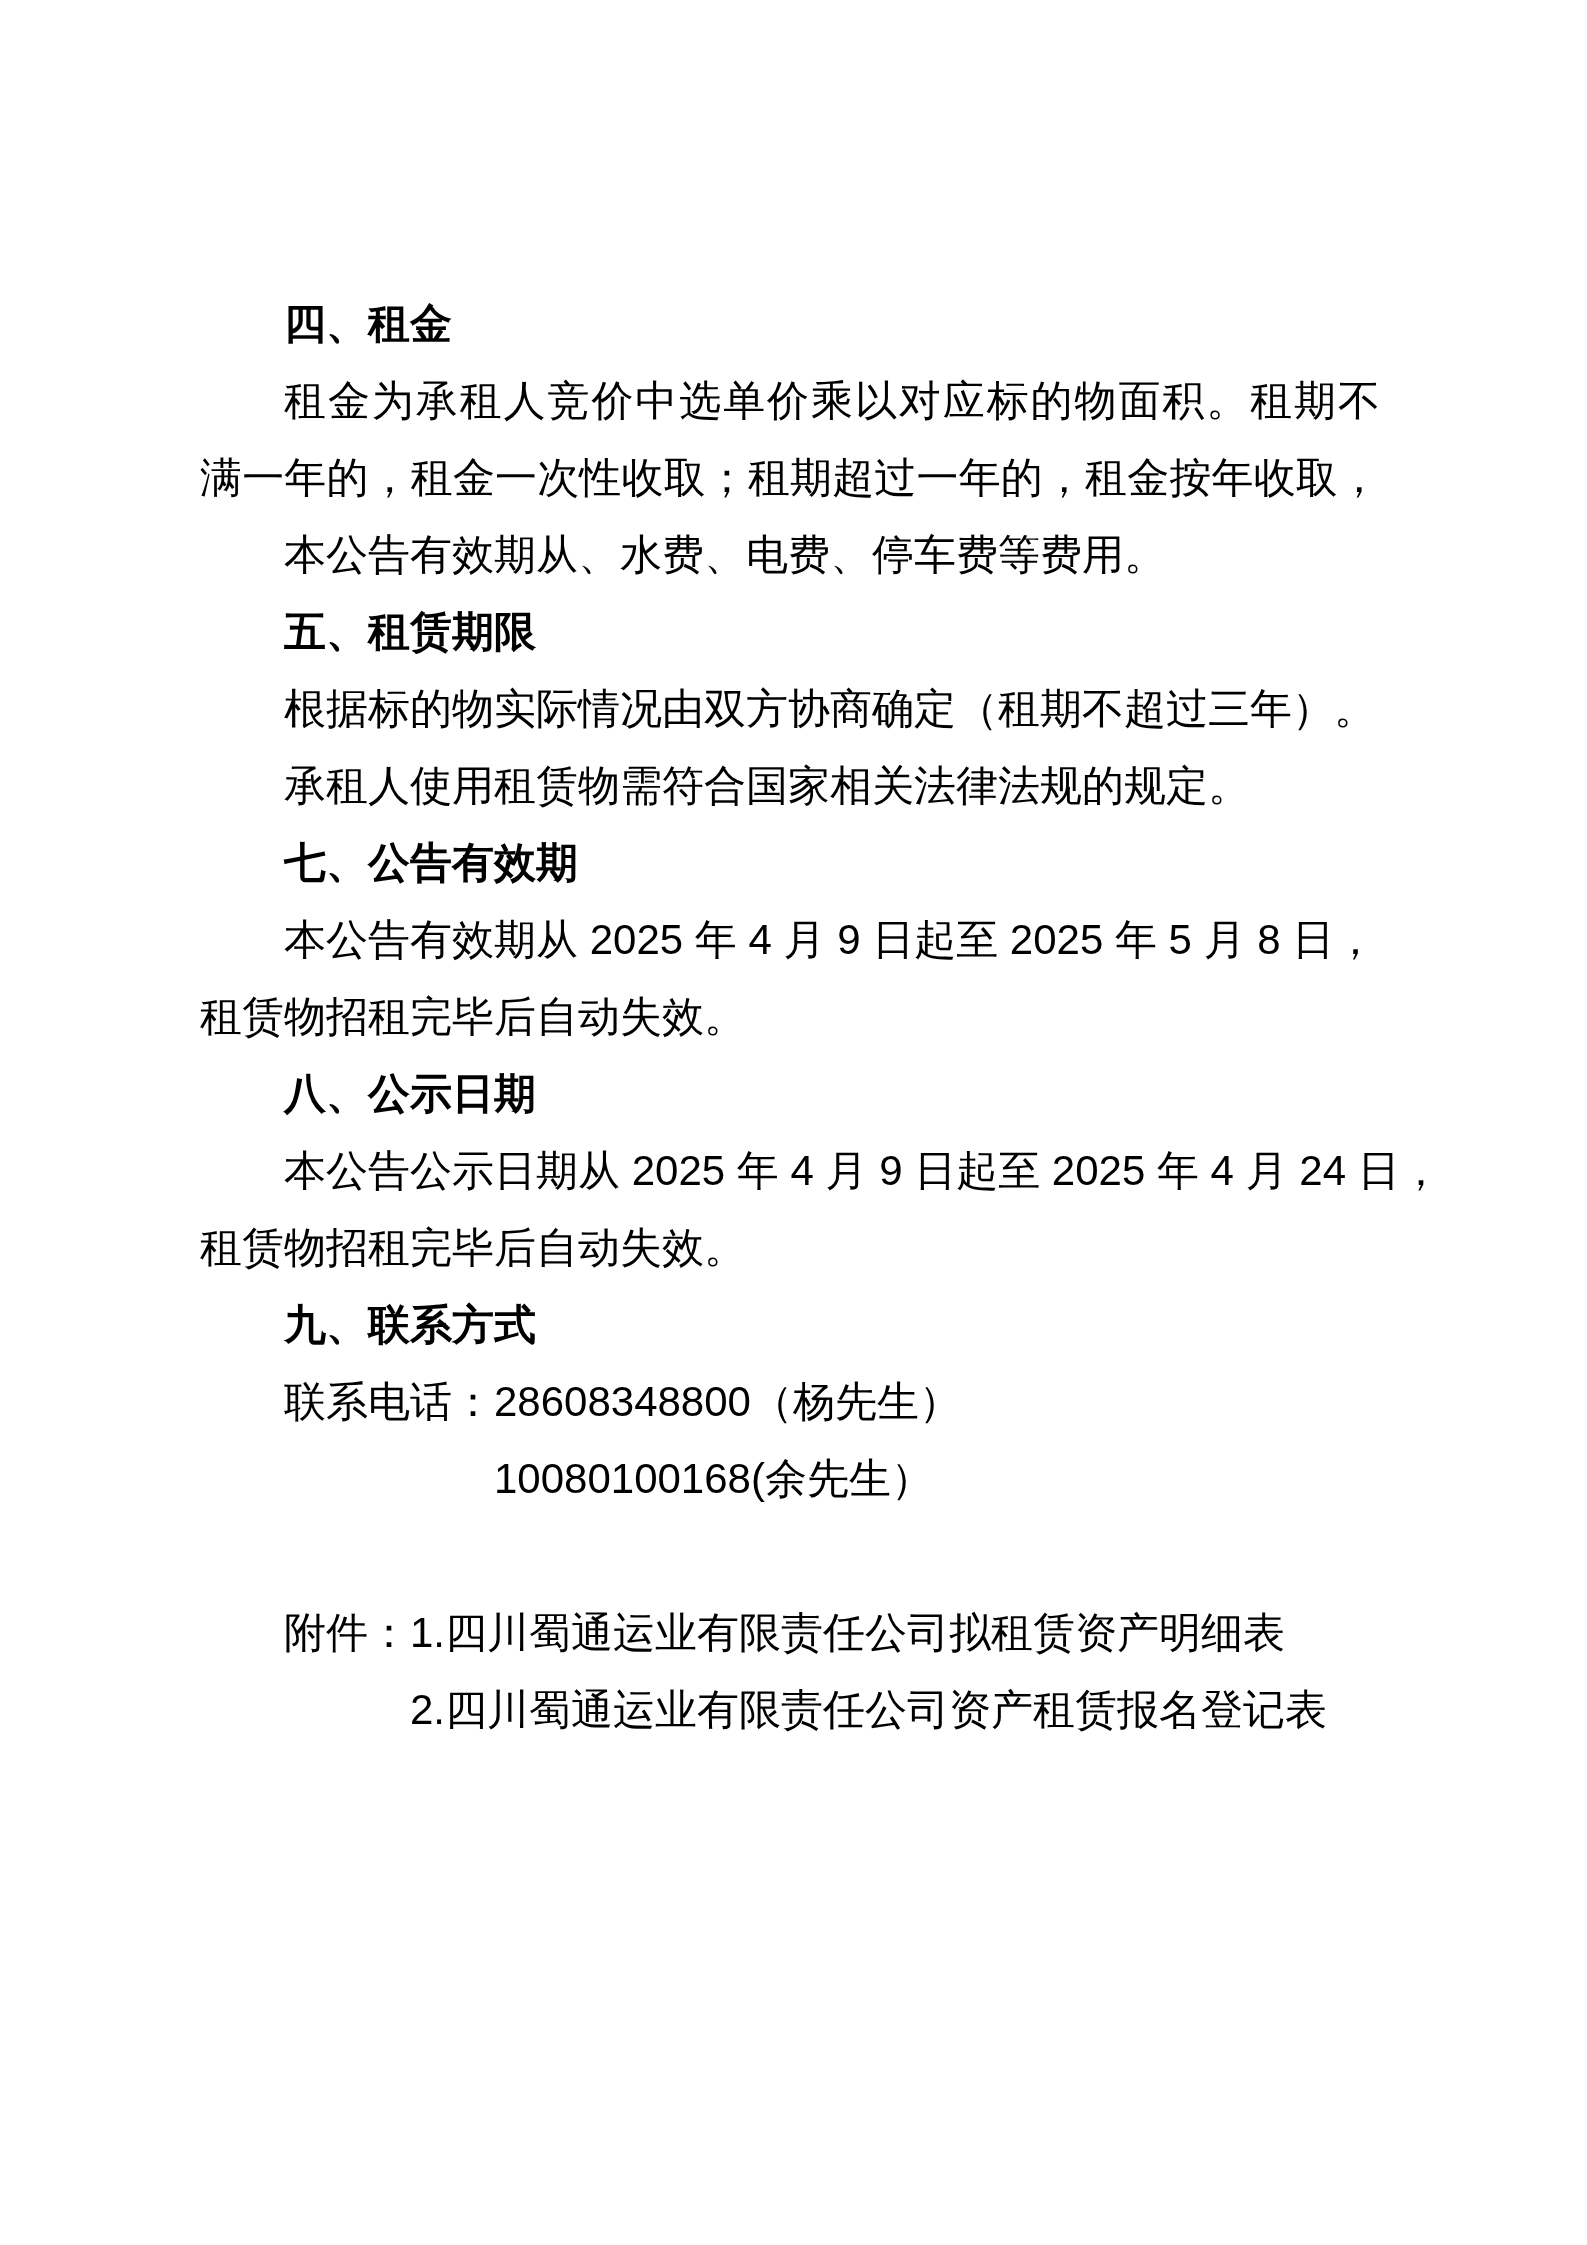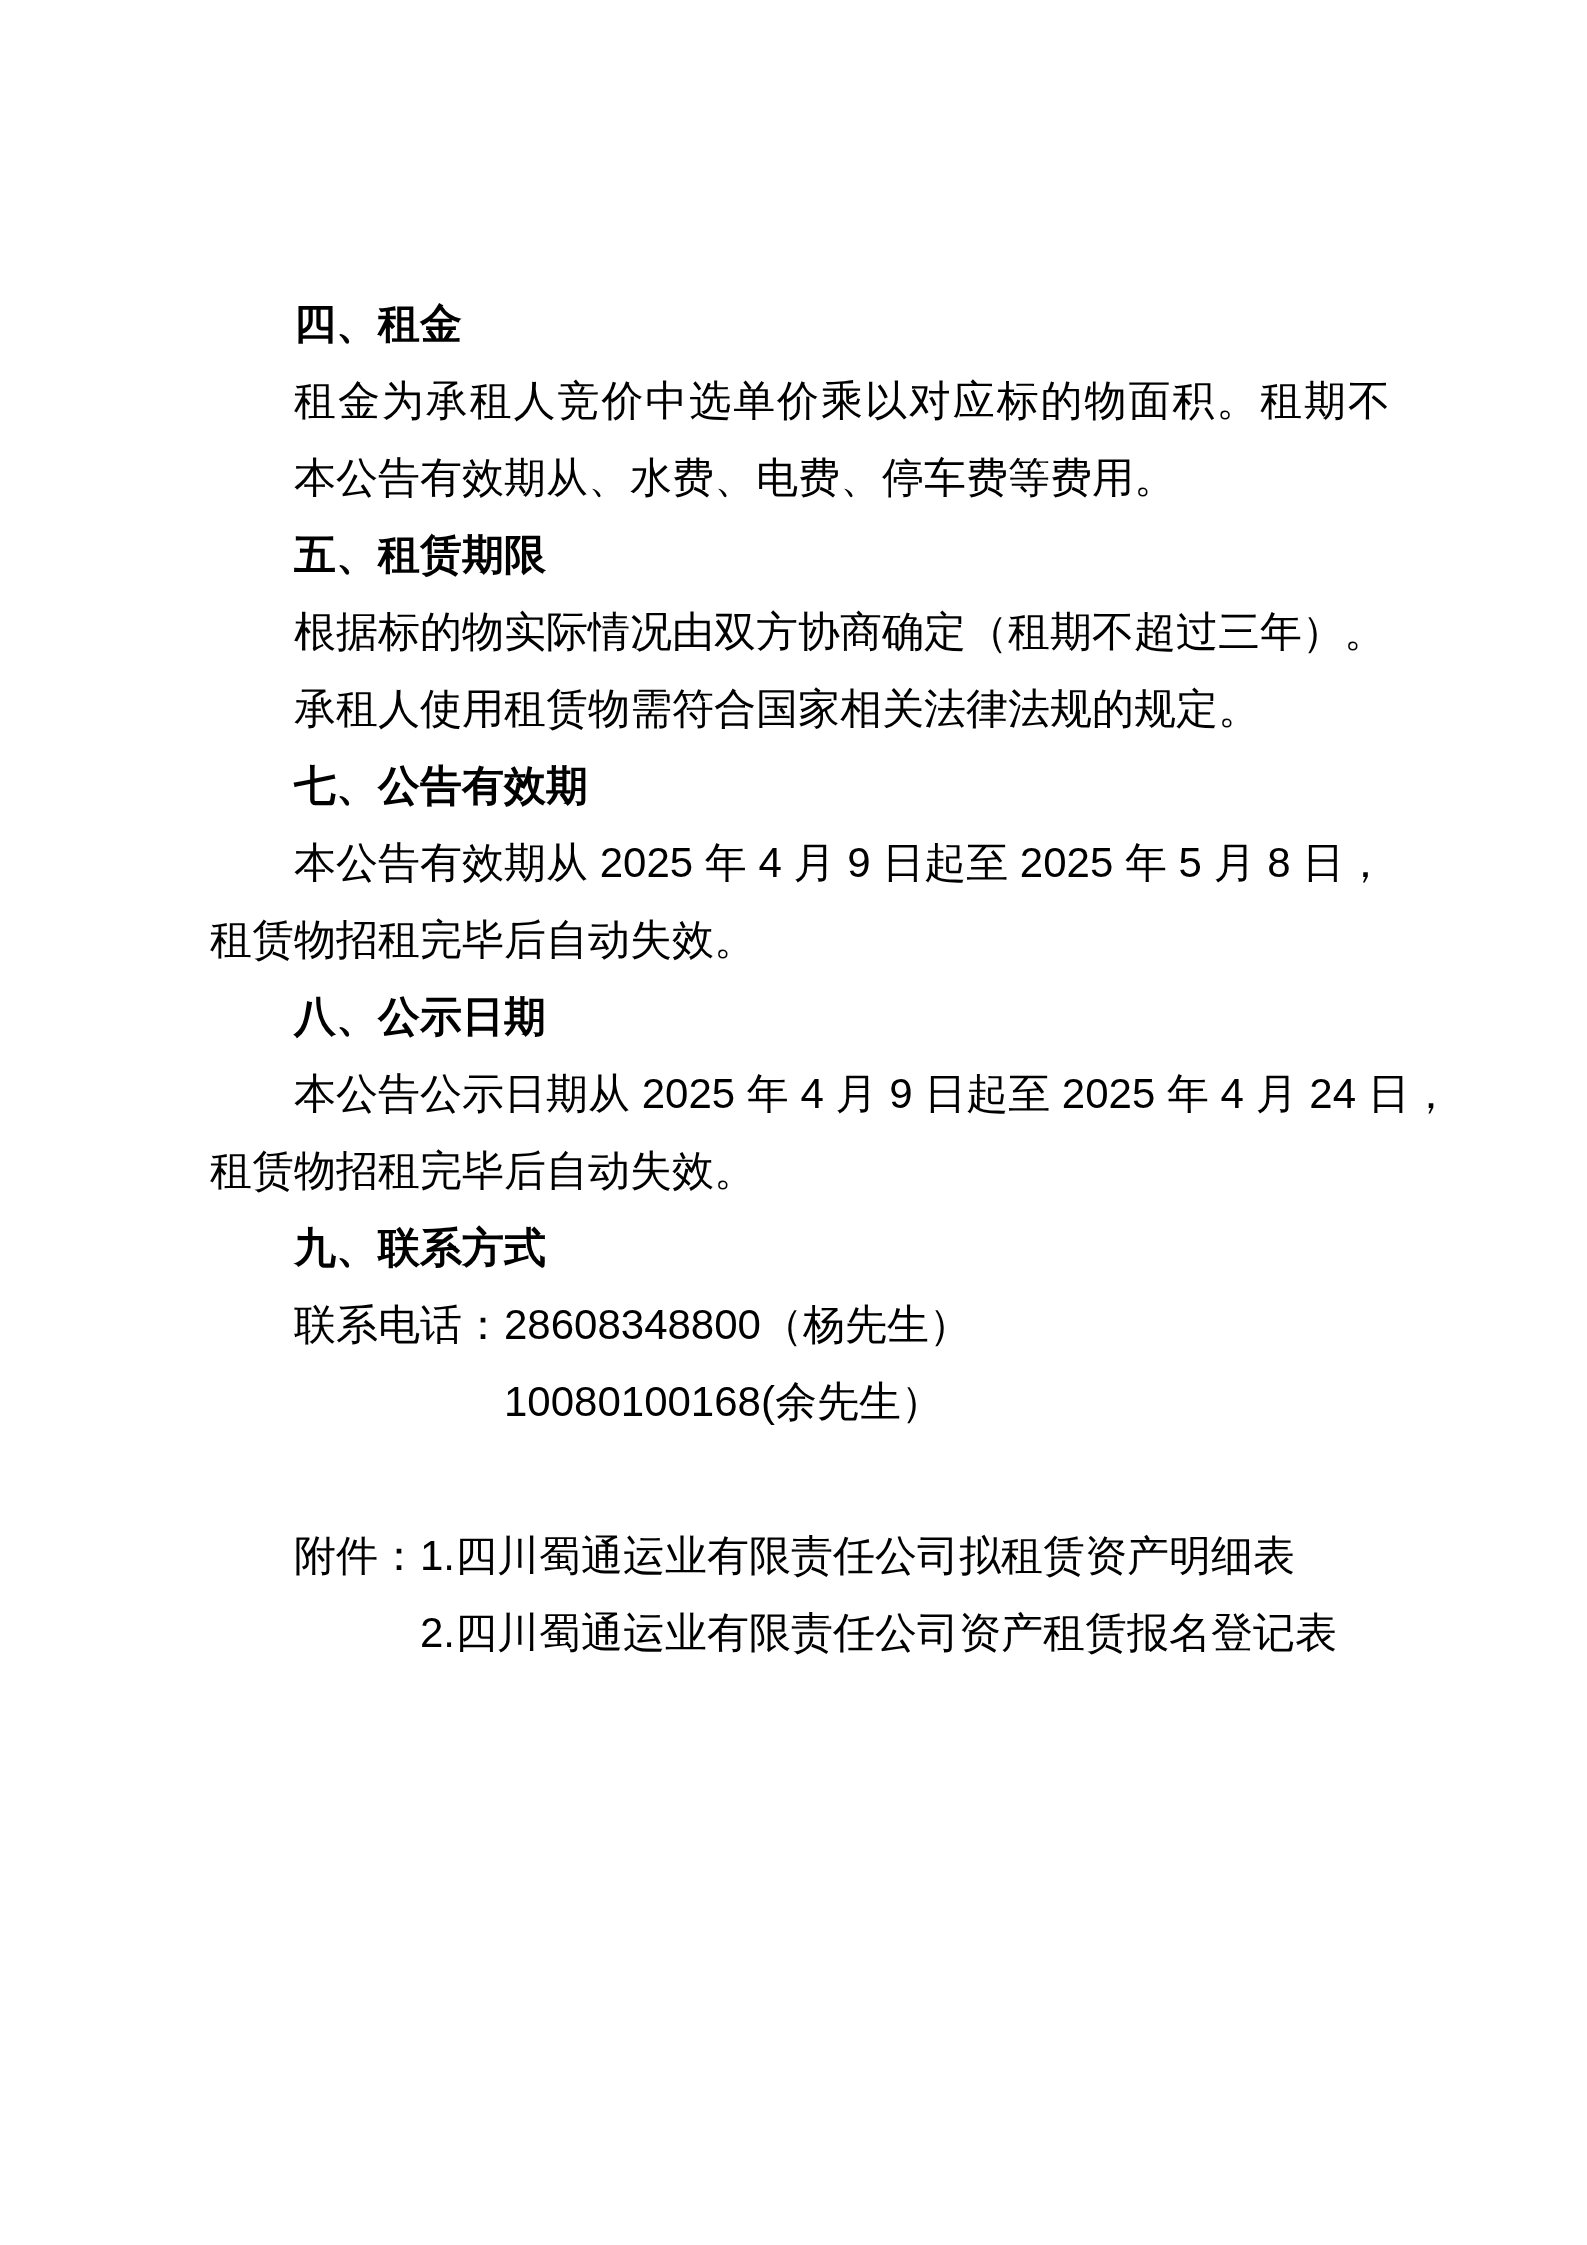--- a/index.html
+++ b/index.html
@@ -9,21 +9,21 @@
   }
   .page {
     position: relative;
     width: 1587px;
     height: 2245px;
     background: #ffffff;
     overflow: hidden;
   }
   .content {
     position: absolute;
-    left: 210px;
+    left: 200px;
     top: 285px;
     width: 1180px;
   }
   .ln {
     height: 77px;
     line-height: 77px;
     font-size: 42px;
     color: #000000;
     white-space: nowrap;
   }
@@ -47,20 +47,21 @@
   .blank-ln { }
 </style>
 </head>
 <body>
 
 <div class="page">
   <div class="content">
 
     <div class="ln heading-ln ind-2">四、租金</div>
     <div class="ln body-ln ind-2 fill">租金为承租人竞价中选单价乘以对应标的物面积。租期不</div>
+    <div class="ln body-ln ind-0 fill">满一年的，租金一次性收取；租期超过一年的，租金按年收取，</div>
     <div class="ln body-ln ind-2">本公告有效期从、水费、电费、停车费等费用。</div>
 
     <div class="ln heading-ln ind-2">五、租赁期限</div>
     <div class="ln body-ln ind-2">根据标的物实际情况由双方协商确定（租期不超过三年）。</div>
 
     <div class="ln body-ln ind-2">承租人使用租赁物需符合国家相关法律法规的规定。</div>
 
     <div class="ln heading-ln ind-2">七、公告有效期</div>
     <div class="ln body-ln ind-2">本公告有效期从 2025 年 4 月 9 日起至 2025 年 5 月 8 日，</div>
     <div class="ln body-ln ind-0">租赁物招租完毕后自动失效。</div>

